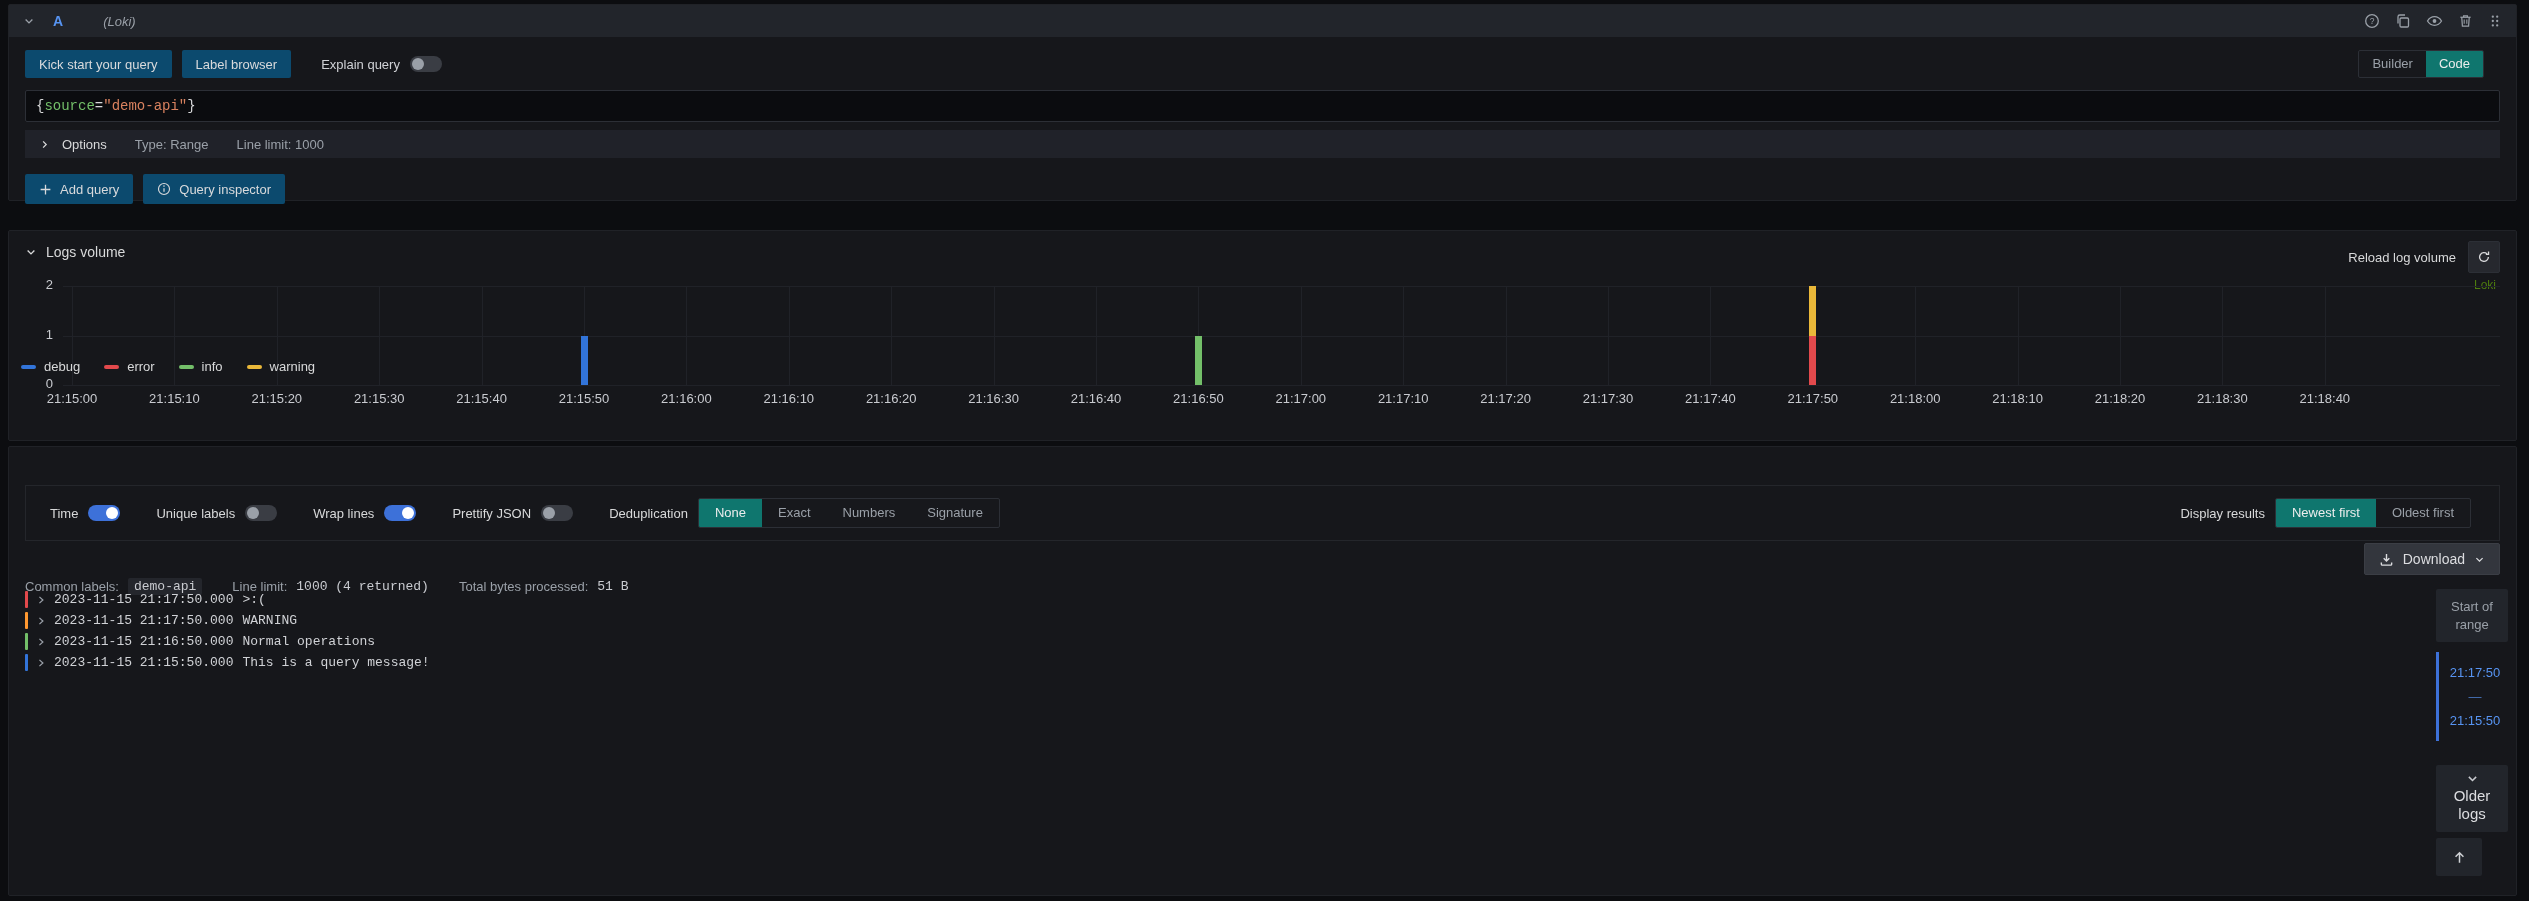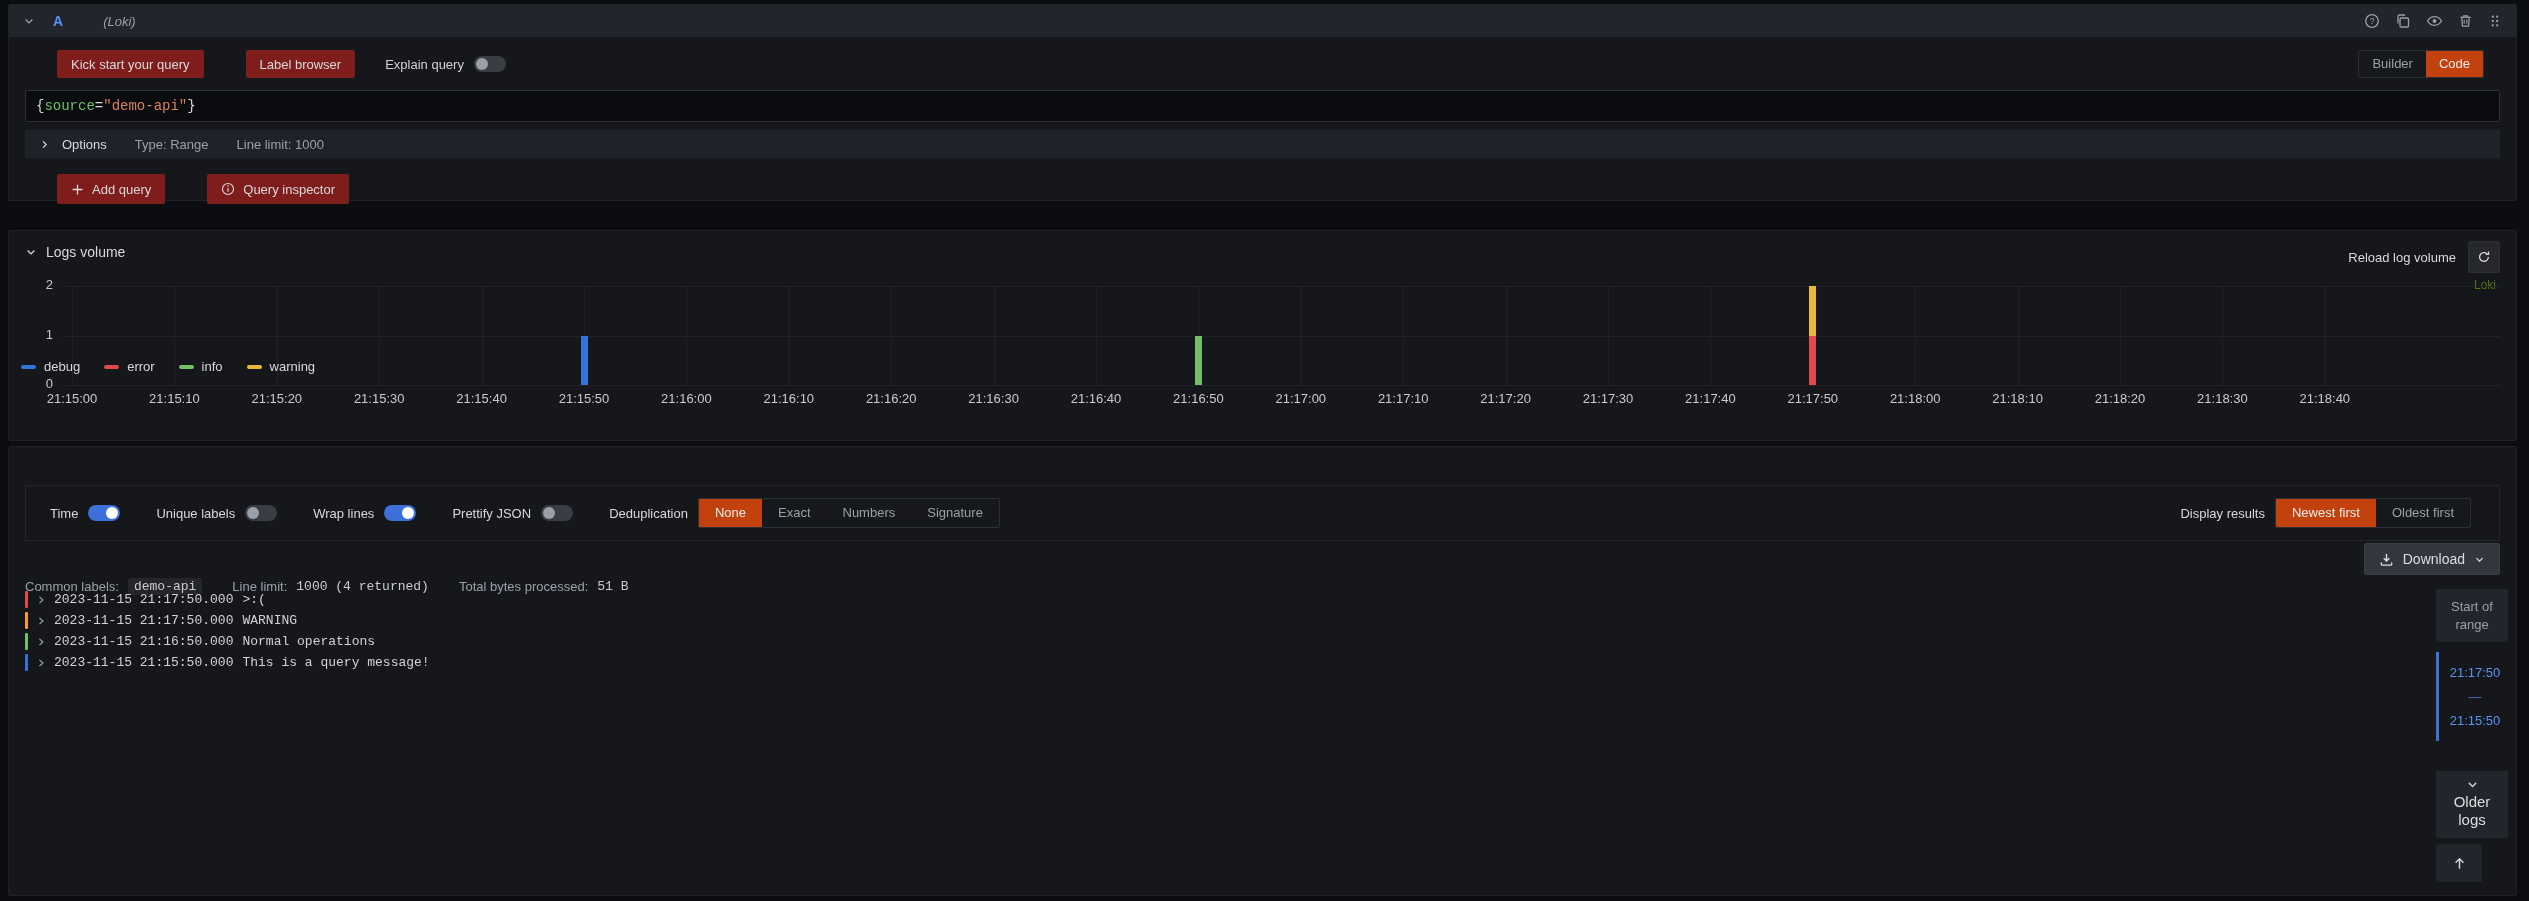--- a/index.html
+++ b/index.html
@@ -10,30 +10,30 @@
   #logs-panel{top:446px;height:450px;}
 
   
   .qheader{height:32px;background:#22252b;display:flex;align-items:center;padding:0 14px;gap:10px;color:#9aa0a8;}
   .refid{color:#5794f2;font-size:14px;font-weight:600;margin-left:8px;}
   .ds{font-style:italic;font-size:13px;color:#9aa0a8;margin-left:30px;}
   .hicons{margin-left:auto;display:flex;align-items:center;gap:15px;color:#9aa0a8;}
   .iconbtn{display:flex;align-items:center;justify-content:center;cursor:pointer;color:#9aa0a8;background:none;border:none;padding:0;}
   .qbody{padding:13px 16px 0;position:relative;}
   .btnrow{display:flex;align-items:center;gap:10px;}
-  .btn{background:#7f1d1d;border:none;border-radius:2px;color:#d9dadc;font-size:13px;font-weight:500;
-    height:28px;display:flex;align-items:center;padding:0 14px;cursor:pointer;font-family:inherit;gap:8px;margin-left:32px;}
+  .btn{background:#0c4a6e;border:none;border-radius:2px;color:#d9dadc;font-size:13px;font-weight:500;
+    height:28px;display:flex;align-items:center;padding:0 14px;cursor:pointer;font-family:inherit;gap:8px;}
   .explain{display:flex;align-items:center;gap:10px;margin-left:20px;font-size:13px;color:#d0d2d6;}
   .switch{width:32px;height:16px;border-radius:9px;background:#3a3d44;position:relative;cursor:pointer;flex:none;}
   .switch .knob{position:absolute;top:2px;left:2px;width:12px;height:12px;border-radius:50%;background:#9aa0a8;}
   .switch.on{background:#3d71d9;}
   .switch.on .knob{left:18px;background:#ffffff;}
   .seggroup{display:flex;border:1px solid #2c2f36;border-radius:2px;overflow:hidden;background:#17181c;}
   .seg{padding:6px 16px;font-size:13px;color:#9aa0a8;cursor:pointer;line-height:16px;white-space:nowrap;}
-  .seg.active{background:#c2410c;color:#eceded;font-weight:500;text-align:center;}
+  .seg.active{background:#0f766e;color:#eceded;font-weight:500;text-align:center;}
   #mode-group{position:absolute;right:16px;top:0;}
   #mode-group .seg{padding:5px 13px;}
   .querybox{margin-top:12px;height:30px;background:#0b0c0f;border:1px solid #2c2f36;border-radius:2px;
     display:flex;align-items:center;padding:0 10px;font-family:"Liberation Mono","DejaVu Sans Mono",monospace;font-size:14px;cursor:text;}
   .q-brace{color:#d8d9da;} .q-label{color:#73bf69;} .q-eq{color:#d8d9da;} .q-str{color:#d9825f;}
   .optionsbar{margin-top:8px;height:28px;background:#202229;display:flex;align-items:center;gap:28px;padding:0 14px;font-size:13px;cursor:pointer;}
   .opt-first{display:flex;align-items:center;gap:12px;color:#d8d9da;font-weight:500;}
   .opt-dim{color:#9aa0a8;}
   .actionrow{margin-top:16px;display:flex;gap:10px;}
   .actionrow .btn{height:30px;}
@@ -72,21 +72,21 @@
   .logrow{display:flex;align-items:center;height:21px;font-family:"Liberation Mono","DejaVu Sans Mono",monospace;font-size:13px;color:#d0d2d6;cursor:pointer;}
   .lvl{width:3px;height:17px;border-radius:1px;margin-right:8px;flex:none;}
   .caret{color:#9aa0a8;margin-right:8px;display:flex;flex:none;}
   .msg{margin-left:9px;white-space:pre;}
   .sidenav{position:absolute;right:8px;top:142px;width:72px;display:flex;flex-direction:column;}
   .sn-btn{background:#22252b;border-radius:2px;color:#9aa0a8;font-size:13px;text-align:center;padding:9px 4px;line-height:1.35;cursor:pointer;}
   .range{margin-top:10px;border-left:3px solid #3d71d9;padding:13px 0 13px 6px;display:flex;flex-direction:column;gap:9px;
     font-size:13px;color:#5794f2;text-align:center;width:60px;box-sizing:content-box;}
   .range .sep{opacity:.75;cursor:default;}
   .range span{cursor:pointer;}
-  .older{margin-top:30px;background:#22252b;border-radius:2px;color:#dcdde0;font-size:15px;text-align:center;padding:7px 15px 9px;line-height:1.2;cursor:pointer;}
+  .older{margin-top:24px;background:#22252b;border-radius:2px;color:#dcdde0;font-size:15px;text-align:center;padding:7px 15px 9px;line-height:1.2;cursor:pointer;}
   .older .chev{display:flex;justify-content:center;color:#c9cbd0;margin-bottom:2px;}
   .totop{margin-top:6px;width:46px;height:38px;background:#22252b;border-radius:2px;display:flex;align-items:center;justify-content:center;color:#d0d2d6;cursor:pointer;}
   svg{display:block;}
 </style>
 </head>
 <body>
 
 <section class="panel" id="query-panel">
   <div class="qheader">
     <span class="iconbtn">

